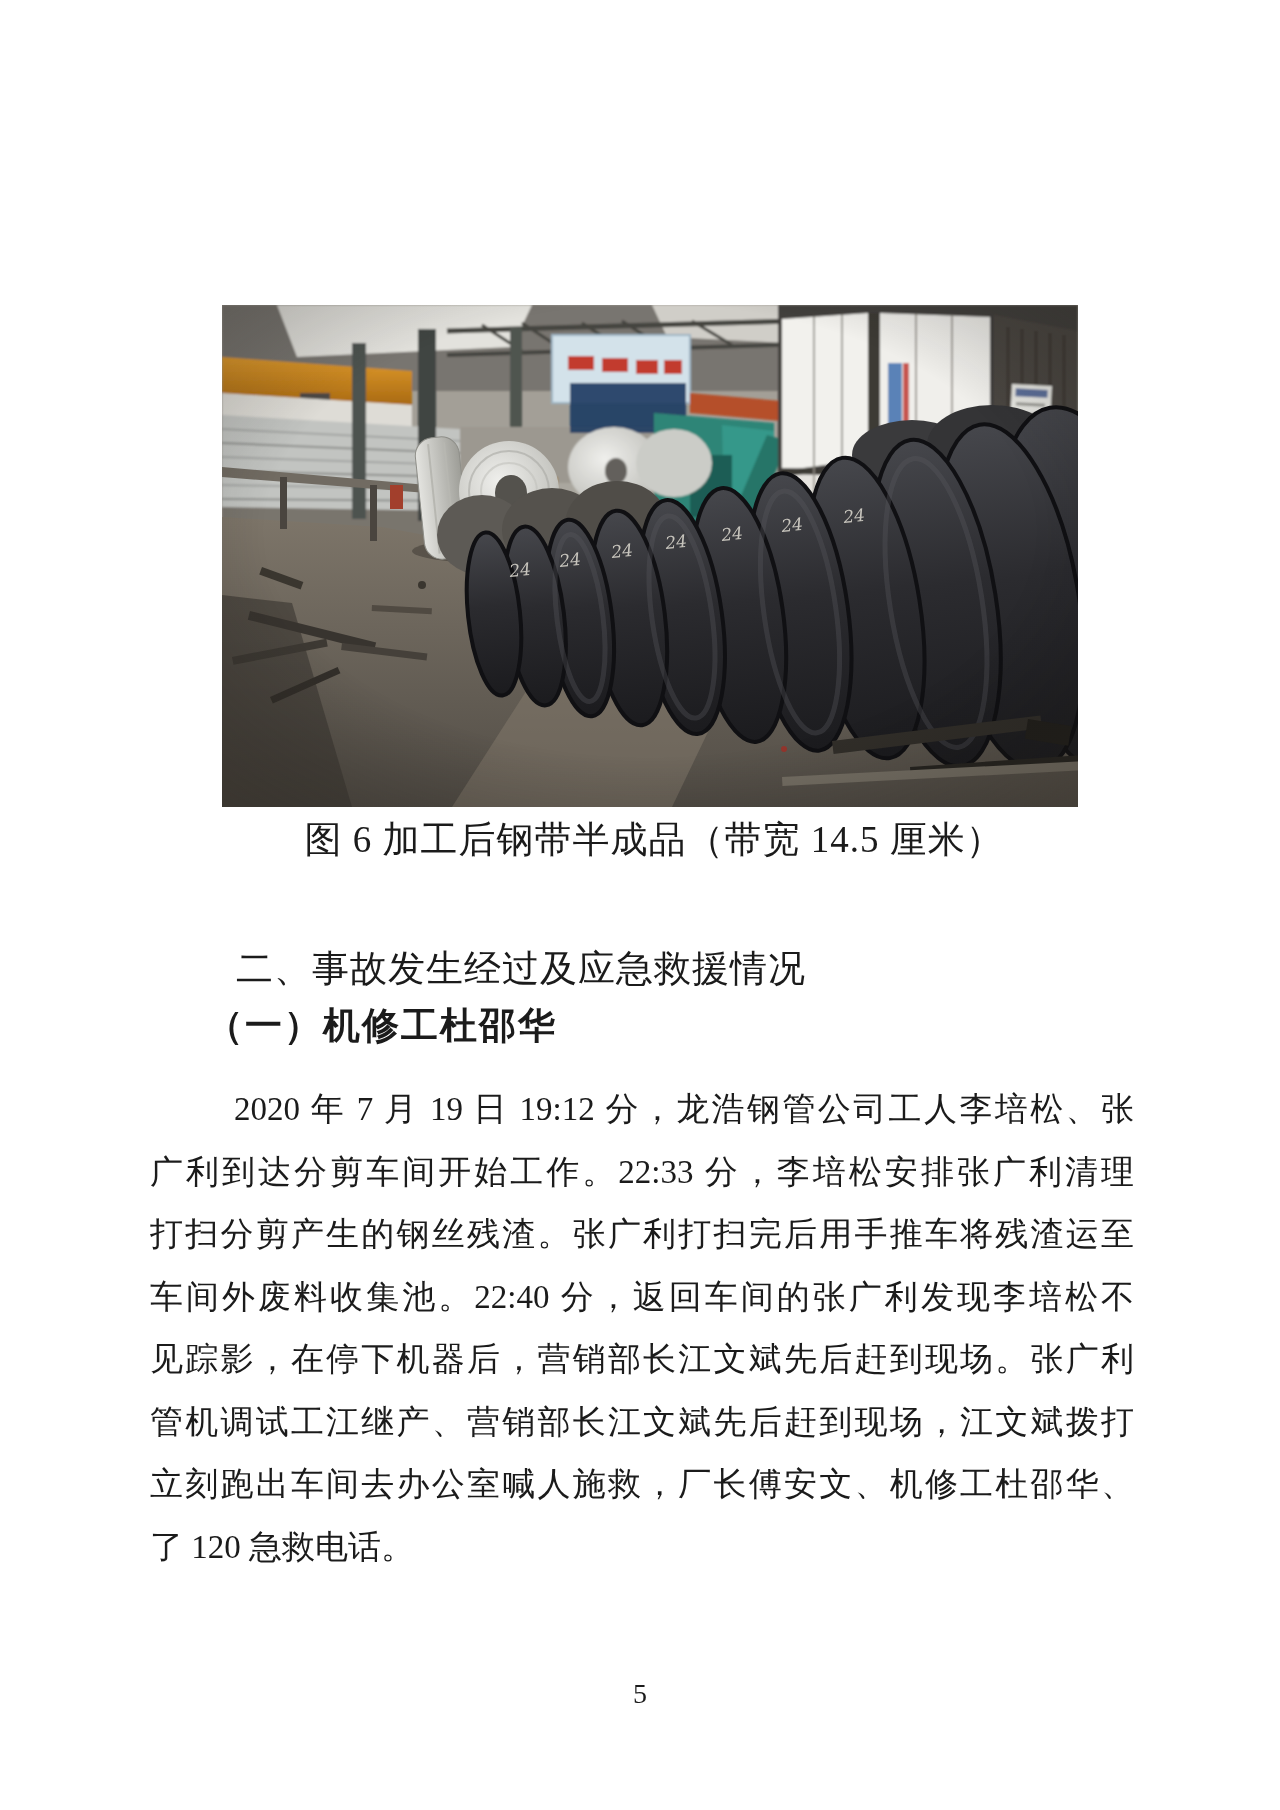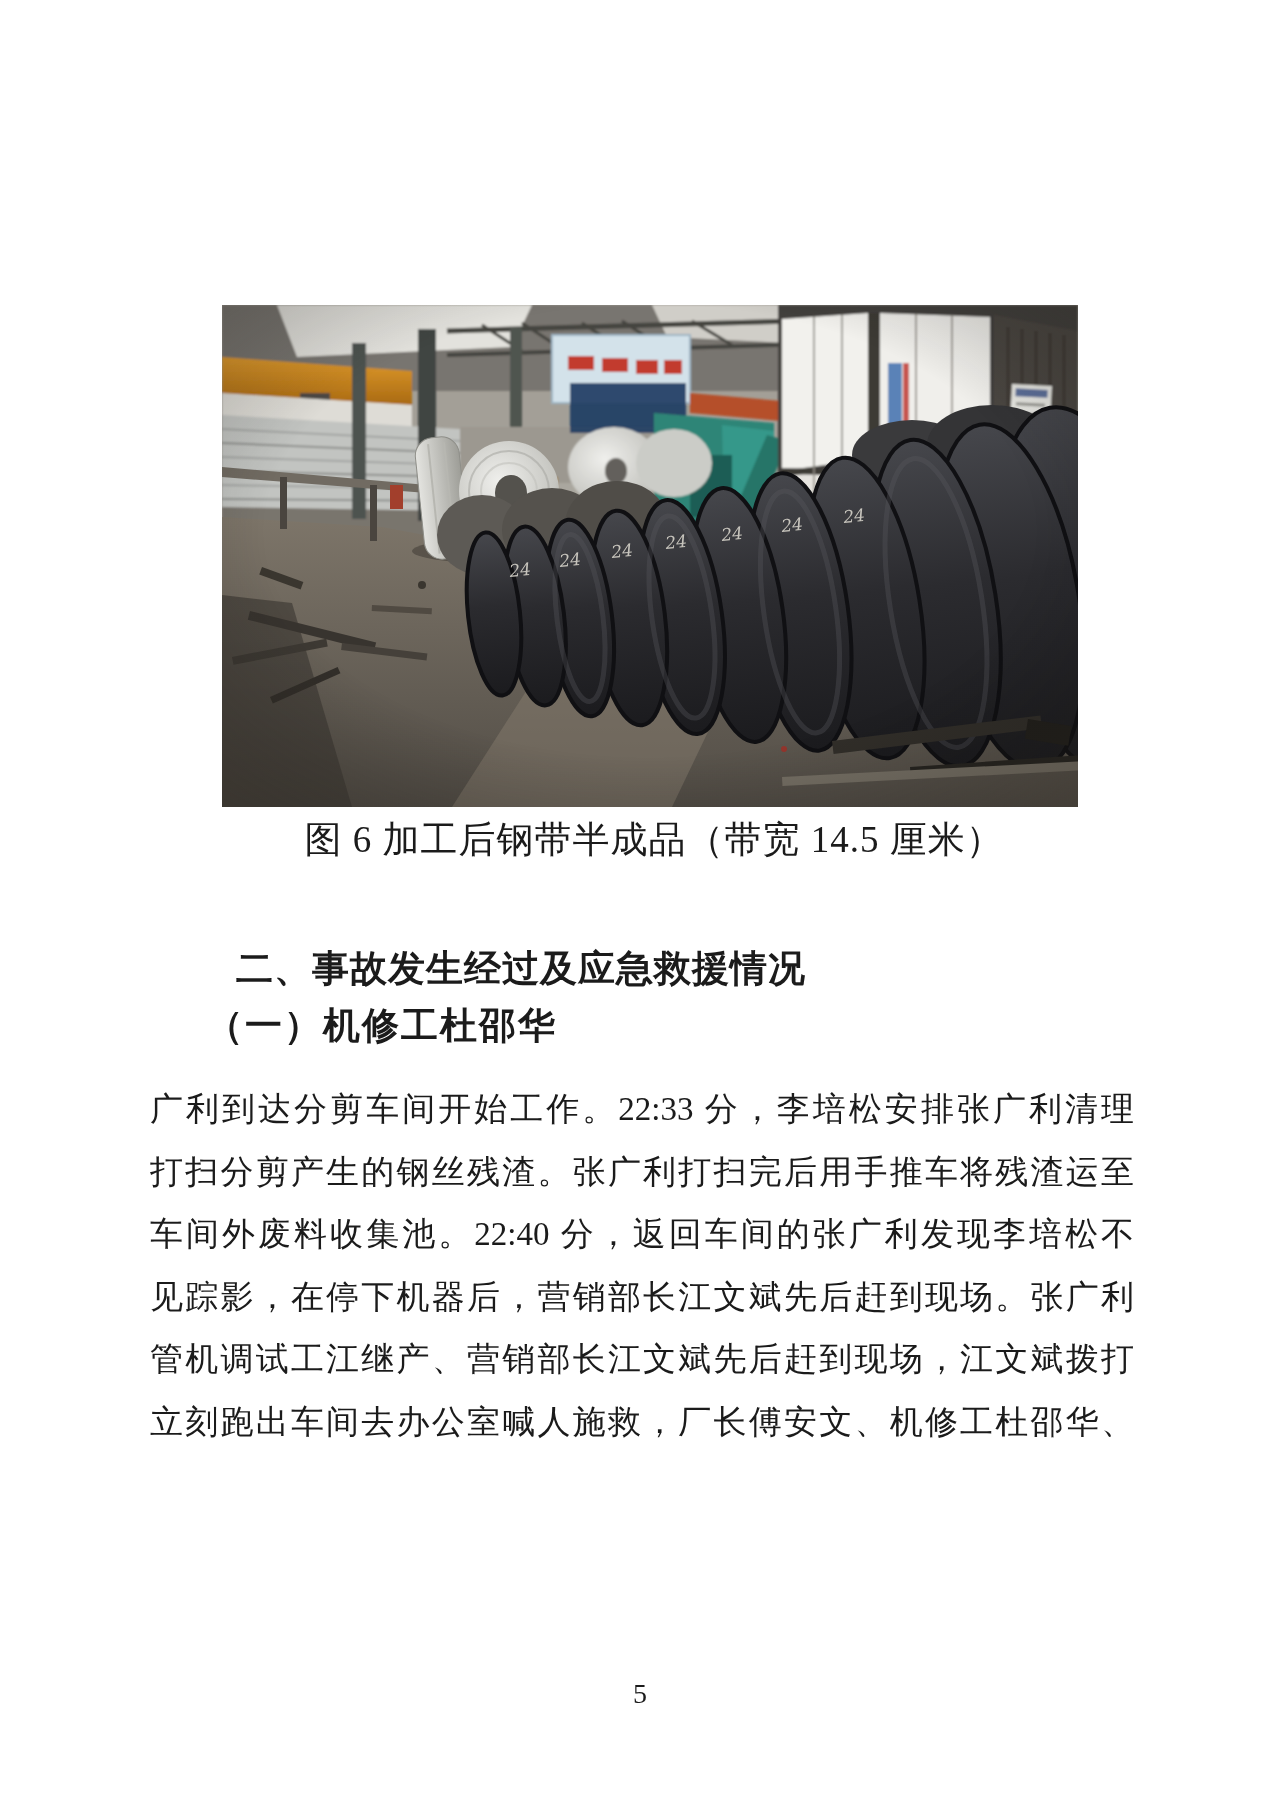--- a/index.html
+++ b/index.html
@@ -20,21 +20,21 @@
   
   .caption{
     left:0;top:812px;width:1280px;height:56px;line-height:56px;
     text-align:center;font-size:37px;font-weight:normal;
     letter-spacing:1px;
     padding-left:14px;
   }
   
   .heading{
     left:236px;top:946px;width:900px;height:46px;line-height:46px;
-    font-size:37px;font-weight:bold;
+    font-size:37px;font-weight:normal;
     font-family:"Liberation Sans","DejaVu Sans",sans-serif;
     letter-spacing:1px;
   }
   .subheading{
     left:206px;top:1002px;width:900px;height:48px;line-height:48px;
     font-size:37px;font-weight:bold;letter-spacing:2px;
   }
   
   .bodytext{
     left:150px;top:1078px;width:984px;
@@ -299,21 +299,23 @@
     <rect x="0" y="0" width="856" height="502" fill="url(#gVig)"></rect>
   </svg>
 </div>
 
 <div class="abs caption">图 6 加工后钢带半成品（带宽 14.5 厘米）</div>
 
 <div class="abs heading">二、事故发生经过及应急救援情况</div>
 <div class="abs subheading">（一）机修工杜邵华</div>
 
 <div class="abs bodytext">
+  <div class="bline first">2020 年 7 月 19 日 19:12 分，龙浩钢管公司工人李培松、张</div>
   <div class="bline">广利到达分剪车间开始工作。22:33 分，李培松安排张广利清理</div>
   <div class="bline">打扫分剪产生的钢丝残渣。张广利打扫完后用手推车将残渣运至</div>
   <div class="bline">车间外废料收集池。22:40 分，返回车间的张广利发现李培松不</div>
   <div class="bline">见踪影，在停下机器后，营销部长江文斌先后赶到现场。张广利</div>
   <div class="bline">管机调试工江继产、营销部长江文斌先后赶到现场，江文斌拨打</div>
   <div class="bline">立刻跑出车间去办公室喊人施救，厂长傅安文、机修工杜邵华、</div>
+  <div class="bline last">了 120 急救电话。</div>
 </div>
 
 <div class="abs pageno">5</div>
 
 </body></html>

